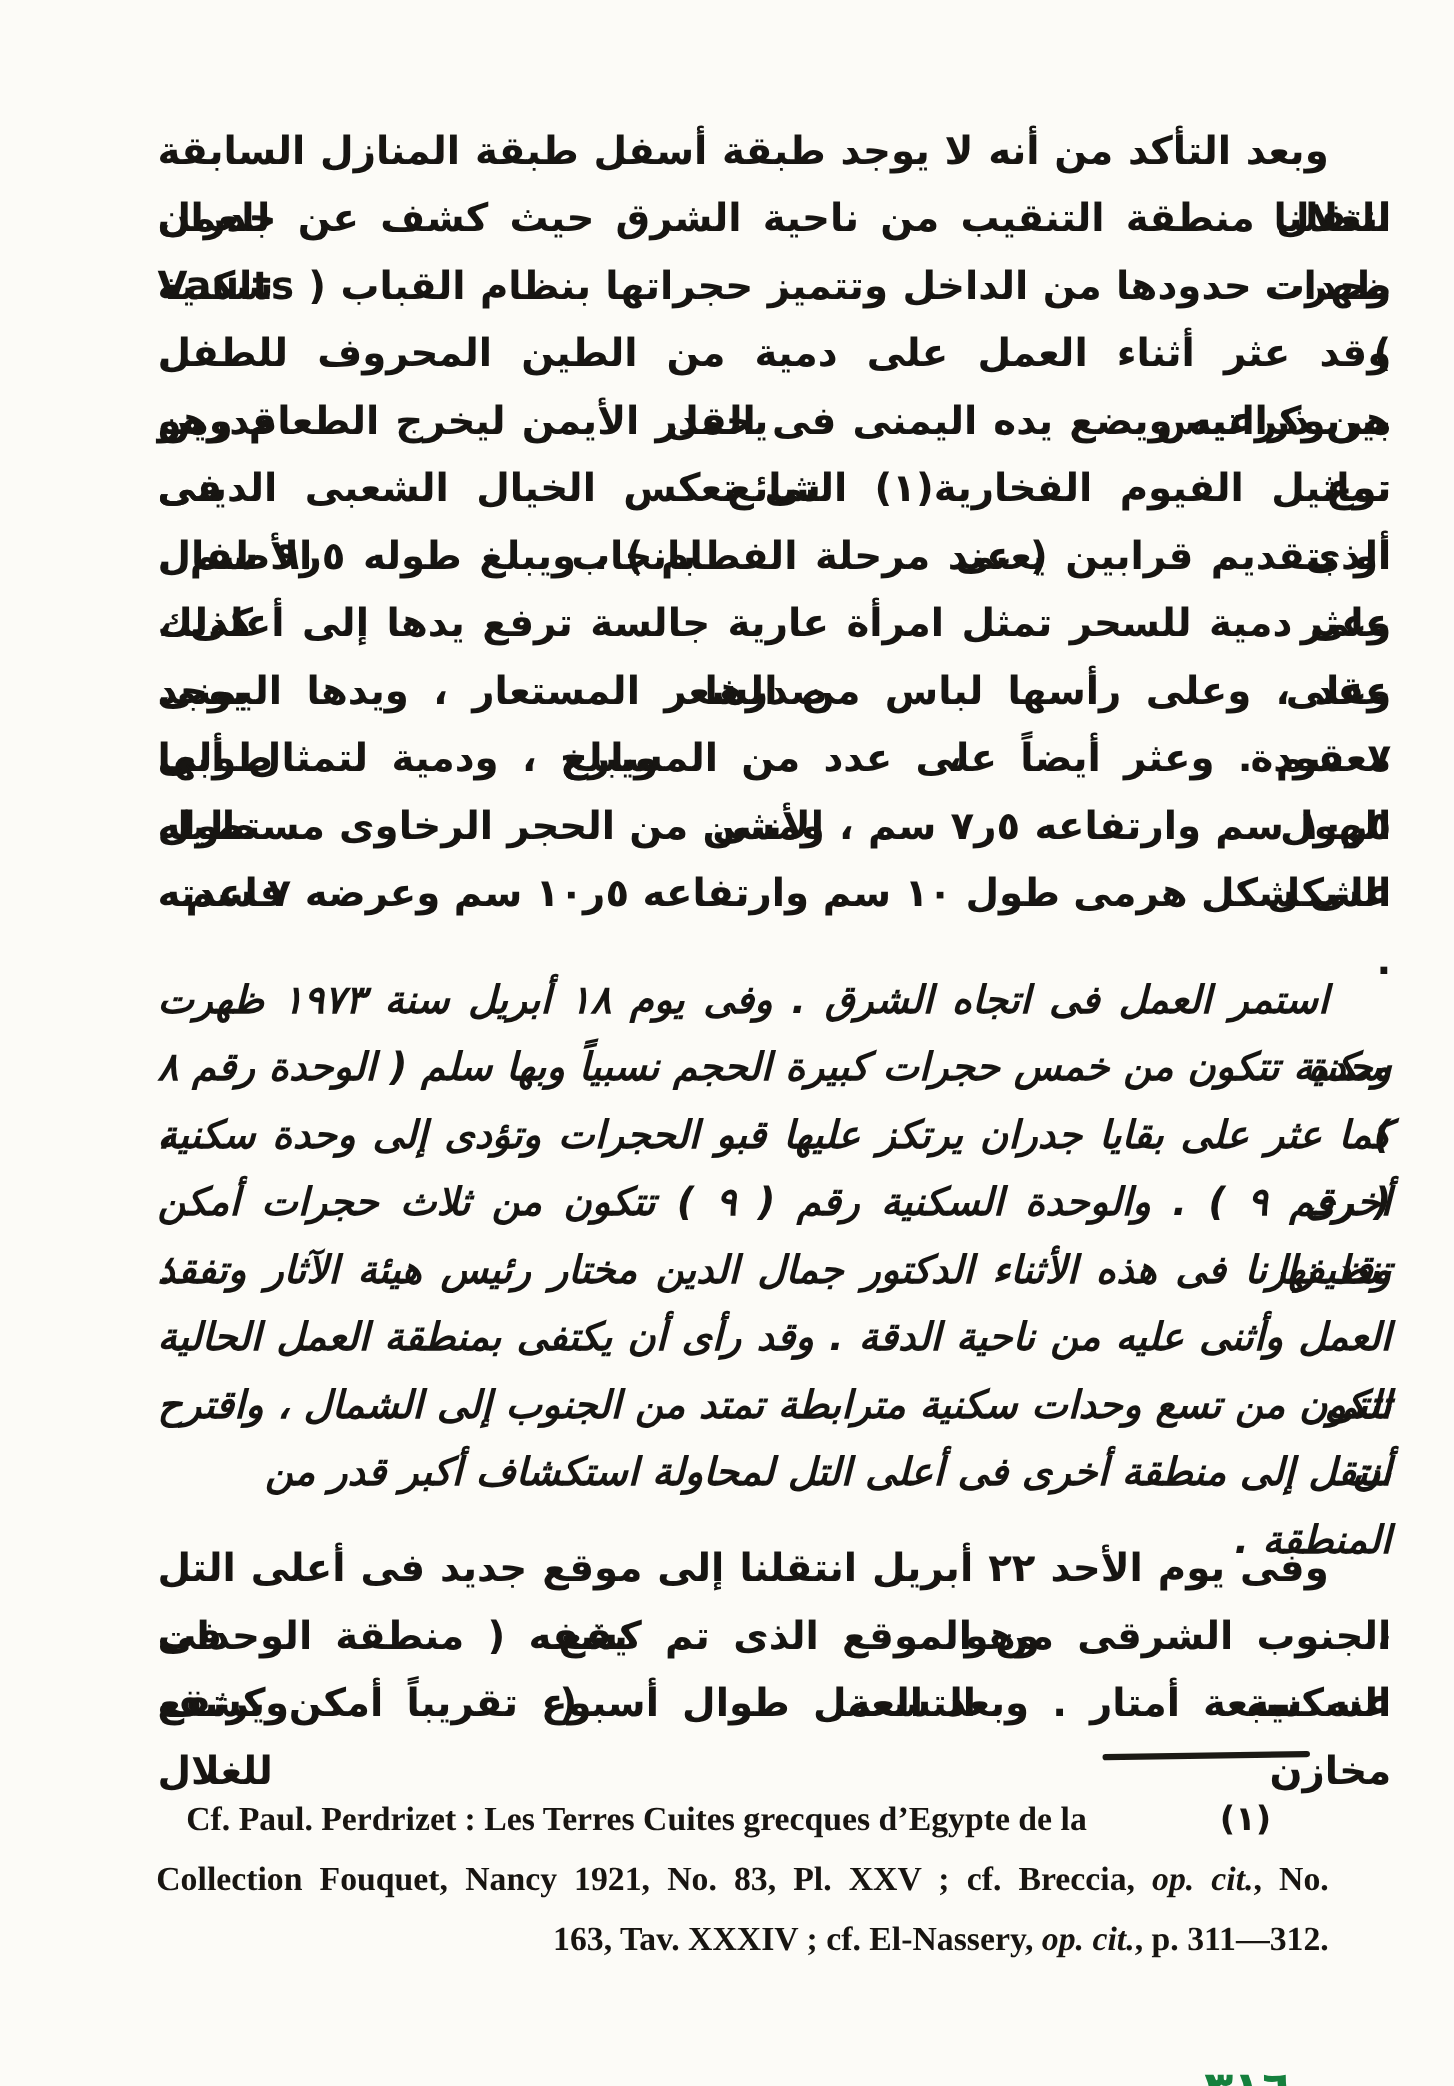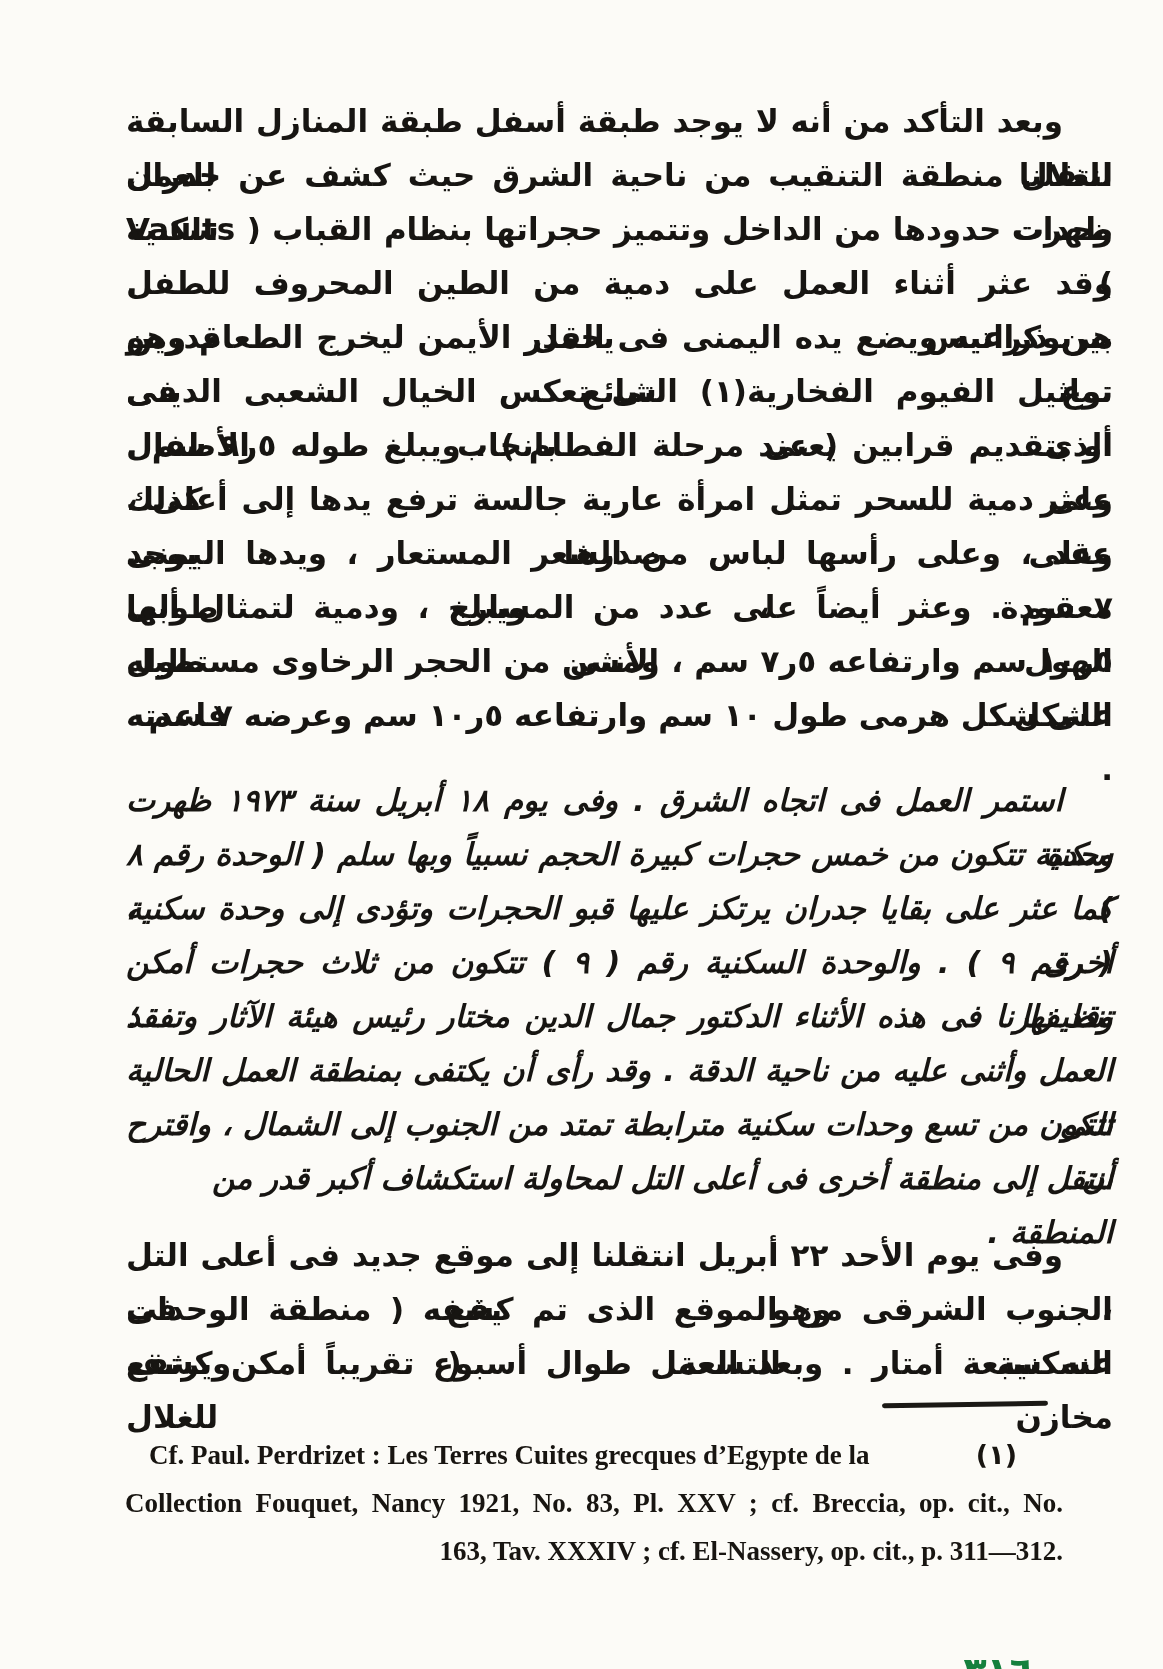--- a/index.html
+++ b/index.html
@@ -90,21 +90,21 @@
     margin-right: 46px;
     flex: 0 0 auto;
   }
   .fn-line-2 {
     text-align: justify;
     text-align-last: justify;
   }
   .fn-line-3 {
     text-align: right;
   }
-  .it { }
+  .it { font-style: italic; }
   
   .page-number {
     position: absolute;
     right: 130px;
     top: 1649px;
     font-family: "DejaVu Sans", sans-serif;
     font-weight: 700;
     font-size: 38px;
     color: #15803d;
   }

